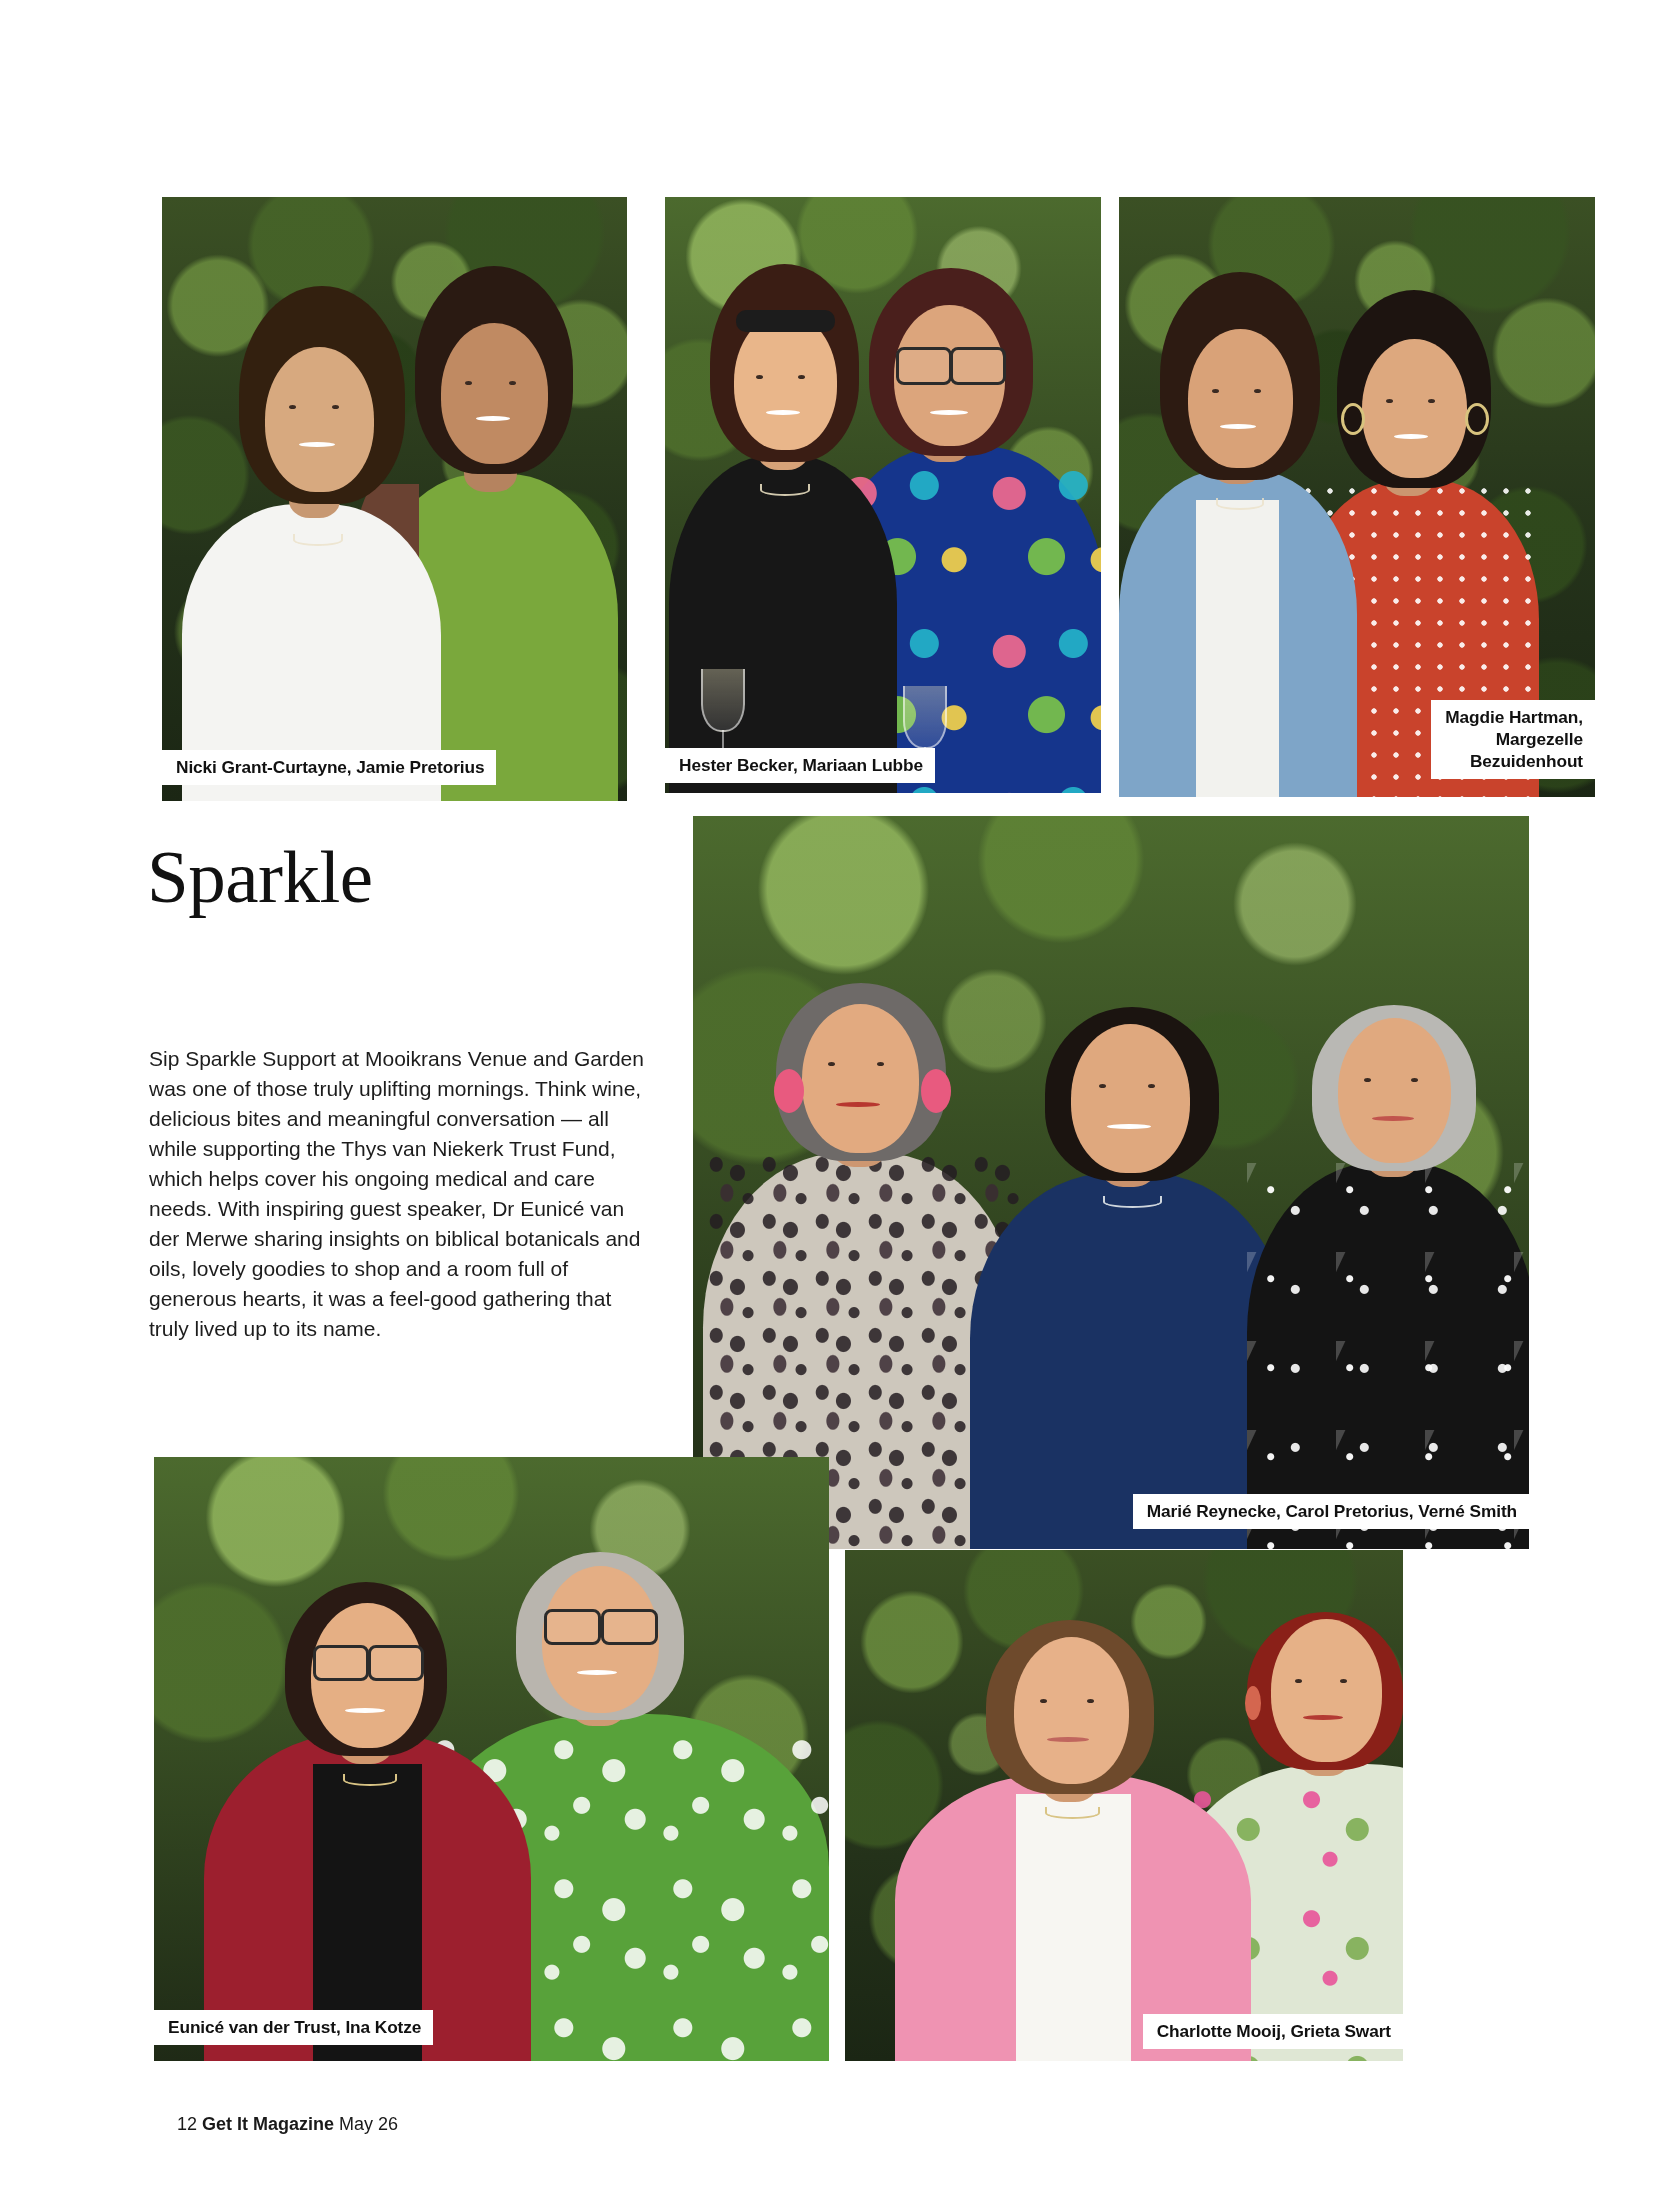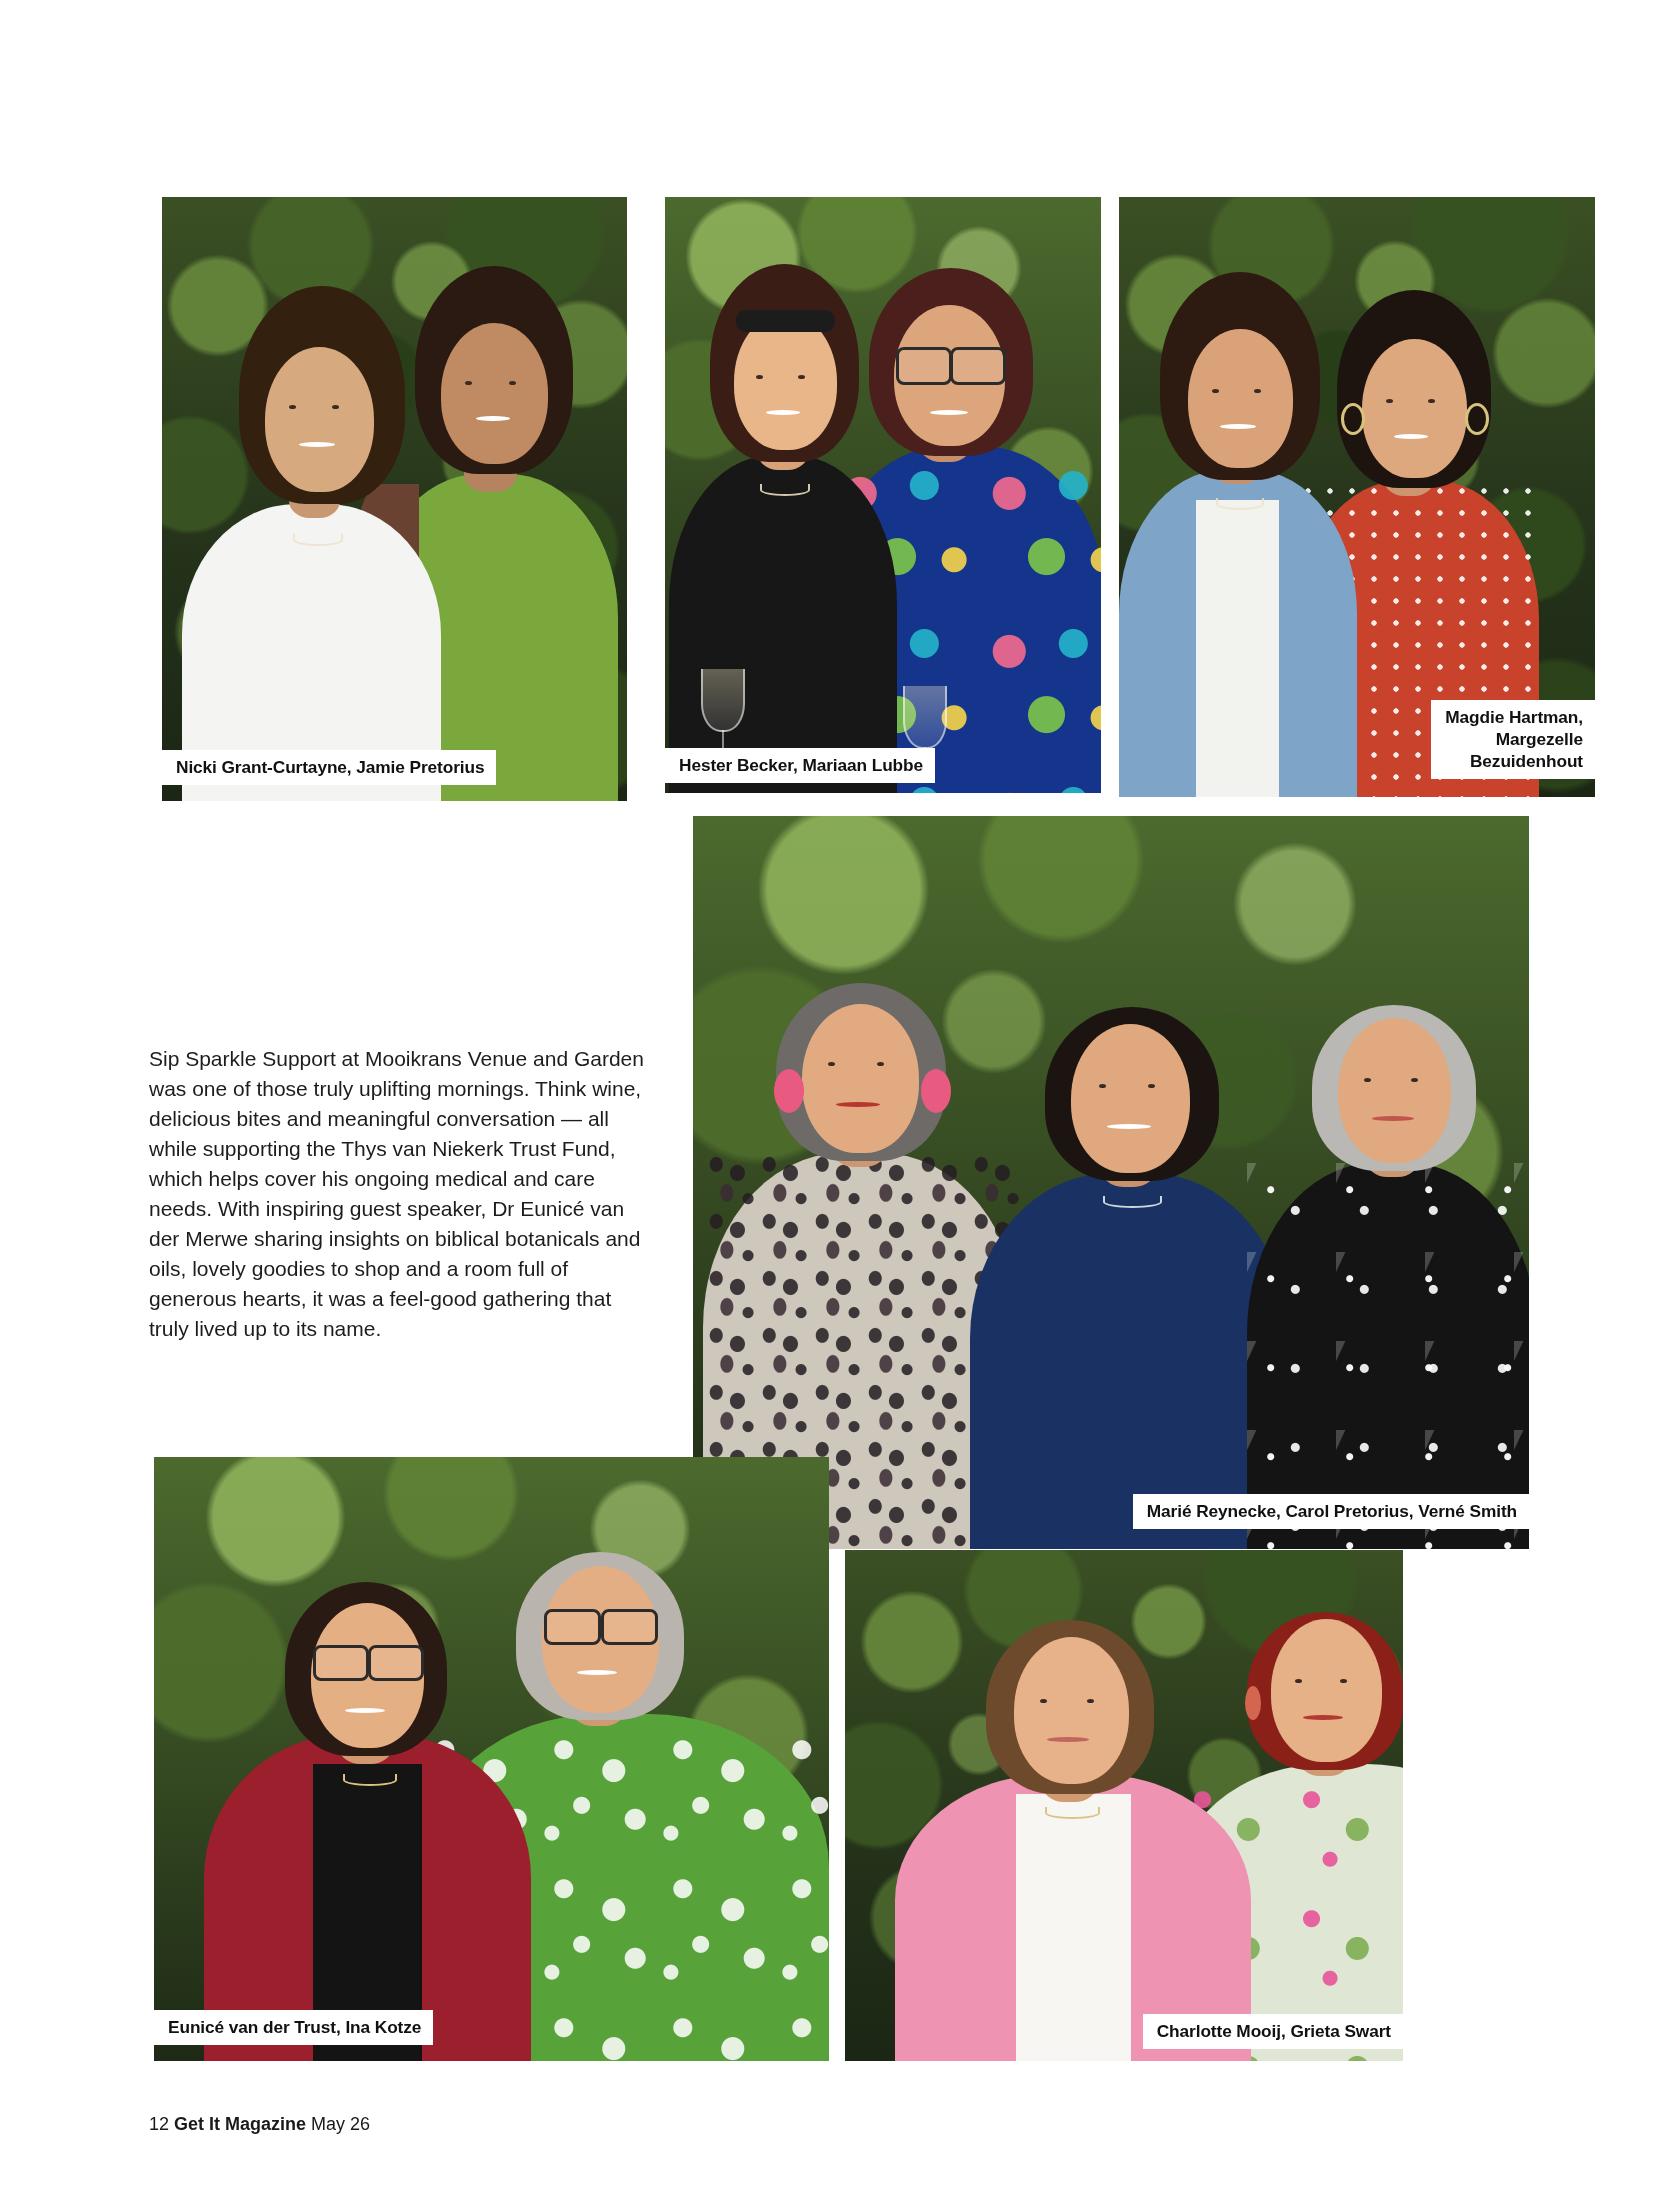--- a/index.html
+++ b/index.html
@@ -134,21 +134,21 @@
     line-height: 1.43;
     color: #1d1d1d;
   }
   .footer {
     position: absolute;
     left: 149px;
     top: 2114px;
     font-size: 18px;
     color: #1a1a1a;
   }
-  .footer .pg { font-weight: normal; }
+  .footer .pg { font-weight: normal; margin-left: 28px; }
   .footer .mag { font-weight: bold; }
   .footer .iss { font-weight: normal; }
 
   
   .glasses {
     position: absolute;
     border: 3px solid #2b2b2b;
     border-radius: 8px;
     background: rgba(255,255,255,0.08);
   }
@@ -339,20 +339,21 @@
         <div class="mouth" style="left:111px; bottom:368px; width:36px; background:#ffffff;"></div>
         <div class="necklace" style="left:107px; bottom:287px; width:44px;"></div>
       </div>
     </div>
     <div class="caption right" style="right:0px; bottom:18px;">Magdie Hartman,
 Margezelle
 Bezuidenhout</div>
   </div>
 
   <div class="headline">
+    <span>Sparkle</span>
   </div>
 
   <div class="bodytext">Sip Sparkle Support at Mooikrans Venue and Garden was one of those truly uplifting mornings. Think wine, delicious bites and meaningful conversation — all while supporting the Thys van Niekerk Trust Fund, which helps cover his ongoing medical and care needs. With inspiring guest speaker, Dr Eunicé van der Merwe sharing insights on biblical botanicals and oils, lovely goodies to shop and a room full of generous hearts, it was a feel-good gathering that truly lived up to its name.</div>
 
   <div class="photo" style="left:693px; top:816px; width:836px; height:733px;">
     <div class="scene">
       <div class="foliage bright"></div>
 
       <div class="person" style="left:10px; width:327px; height:634px;">
         <div class="body" style="left:0px; width:317px; height:396px; background:#cdc7bc;"></div>

